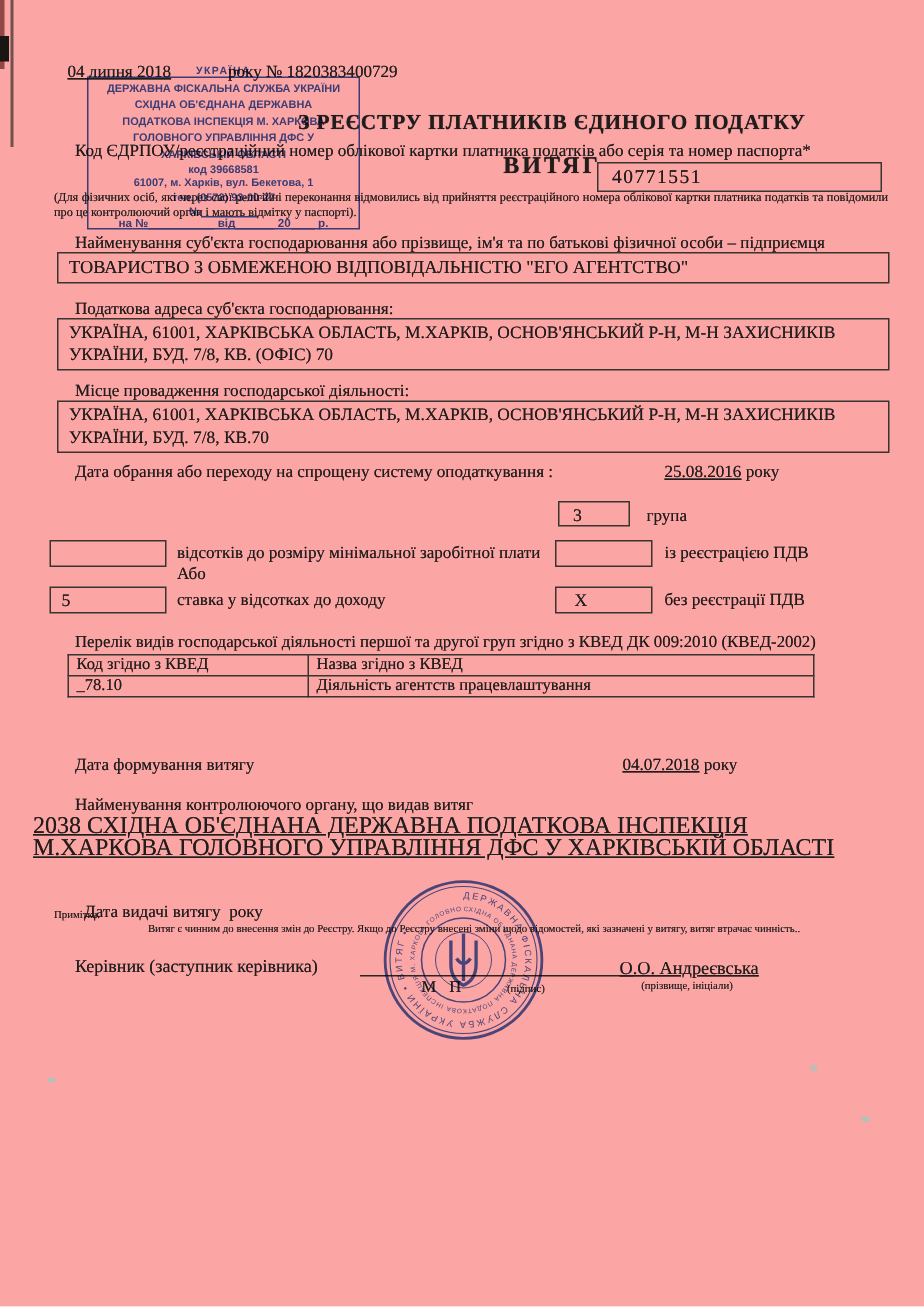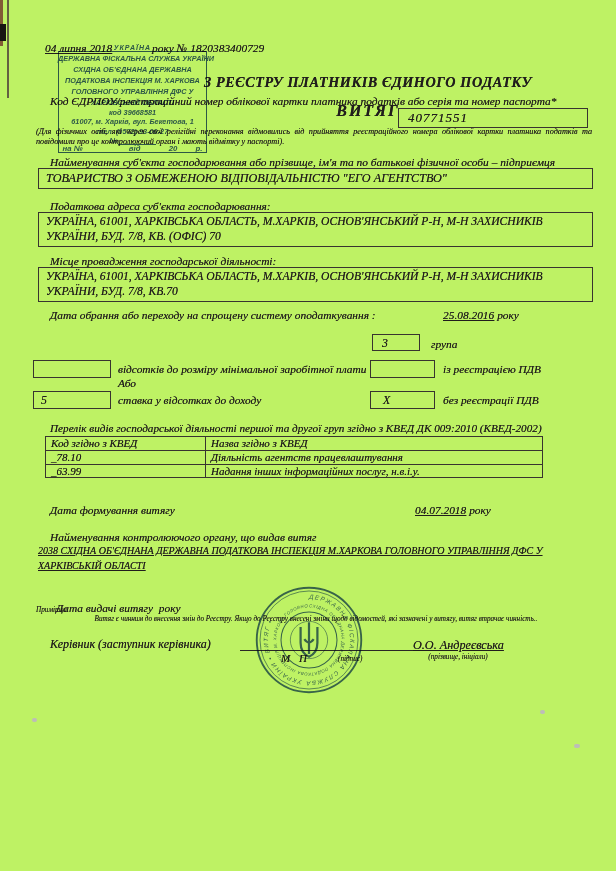--- a/index.html
+++ b/index.html
@@ -1,17 +1,17 @@
 <!DOCTYPE html>
 <html><head>
 <meta charset="utf-8">
 <style>
   html,body{margin:0;padding:0;background:#ffffff;}
-  .page{position:relative;width:616px;height:871px;background:#bef264;overflow:hidden;
-        font-family:"Liberation Serif",serif;color:#201d1c;font-style:italic;}
+  .page{position:relative;width:616px;height:871px;background:#fca5a5;overflow:hidden;
+        font-family:"Liberation Serif",serif;color:#201d1c;}
   .abs{position:absolute;}
   .l{font-size:11.4px;white-space:nowrap;text-shadow:0 0 .4px rgba(32,29,28,.8);}
   .cap{font-size:11.8px;text-shadow:0 0 .4px rgba(32,29,28,.8);}
   .box{border:1.4px solid #38342f;box-sizing:border-box;background:rgba(255,255,255,.0);}
   .u{text-decoration:underline;}
   .small{font-size:8.2px;line-height:10px;text-shadow:0 0 .3px rgba(32,29,28,.7);}
   .tiny{font-size:7.2px;text-shadow:0 0 .3px rgba(32,29,28,.6);}
   .title1{font-size:16px;font-weight:bold;letter-spacing:2px;text-shadow:0 0 .5px rgba(32,29,28,.9);}
   .title2{font-size:14.2px;font-weight:bold;letter-spacing:.6px;text-shadow:0 0 .5px rgba(32,29,28,.9);}
   .stampc{color:#2b4fad;mix-blend-mode:multiply;opacity:.92;font-family:"Liberation Sans",sans-serif;
@@ -98,51 +98,47 @@
       </colgroup>
     <tbody>
       <tr>
         <td>Код  згідно з КВЕД</td>
         <td>Назва згідно з КВЕД</td>
       </tr>
       <tr>
         <td>_78.10</td>
         <td>Діяльність агентств працевлаштування</td>
       </tr>
-      <tr>
-        <td>_63.99</td>
-        <td>Надання інших інформаційних послуг, н.в.і.у.</td>
-      </tr>
     </tbody>
   </table>
 
   <div class="abs l" style="left:50px;top:504px;">Дата формування витягу</div>
   <div class="abs l" style="left:415px;top:504px;">
     <span class="u">04.07.2018</span>
     <span>року</span>
   </div>
 
   <div class="abs l" style="left:50px;top:531px;">Найменування контролюючого органу, що видав витяг</div>
-  <div class="abs cap u" style="left:38px;top:544px;width:548px;font-size:10px;line-height:14.5px;white-space:normal;">2038 СХІДНА ОБ'ЄДНАНА ДЕРЖАВНА ПОДАТКОВА ІНСПЕКЦІЯ М.ХАРКОВА ГОЛОВНОГО УПРАВЛІННЯ ДФС У ХАРКІВСЬКІЙ ОБЛАСТІ</div>
+  <div class="abs cap u" style="left:22px;top:544px;width:548px;font-size:16px;line-height:14.5px;white-space:normal;">2038 СХІДНА ОБ'ЄДНАНА ДЕРЖАВНА ПОДАТКОВА ІНСПЕКЦІЯ М.ХАРКОВА ГОЛОВНОГО УПРАВЛІННЯ ДФС У ХАРКІВСЬКІЙ ОБЛАСТІ</div>
 
   <div class="abs l" style="left:56px;top:586px;white-space:pre;margin-top:16px;">Дата видачі витягу  року</div>
 
   <div class="abs tiny" style="left:36px;top:606px;">Примітка.</div>
   <div class="abs tiny" style="left:36px;top:615px;width:560px;white-space:nowrap;text-align:center;">Витяг є чинним до внесення змін до Реєстру. Якщо до Реєстру внесені зміни щодо відомостей, які зазначені у витягу, витяг втрачає чинність..</div>
 
   <div class="abs l" style="left:50px;top:637px;font-size:12px;">Керівник (заступник керівника)</div>
   <div class="abs sigline" style="left:240px;top:650px;width:182px;height:0;"></div>
   <div class="abs l" style="left:281px;top:652px;font-size:11px;letter-spacing:3px;">М П</div>
   <div class="abs tiny" style="left:338px;top:655px;">(підпис)</div>
   <div class="abs" style="left:413px;top:638px;font-size:12.2px;text-shadow:0 0 .4px rgba(32,29,28,.8);">
     <span class="u">О.О. Андреєвська</span>
   </div>
   <div class="abs tiny" style="left:413px;top:653px;width:90px;text-align:center;">(прізвище, ініціали)</div>
 
-  <div class="abs stampc" style="left:58px;top:44px;width:149px;height:110px;">
+  <div class="abs stampc" style="left:58px;top:44px;width:182px;height:110px;">
     <div class="csl" style="top:0;font-size:7px;letter-spacing:1px;">УКРАЇНА</div>
     <div class="abs cstamp" style="left:0;top:7px;width:100%;height:102px;box-sizing:border-box;"></div>
     <div class="csl" style="top:11px;">ДЕРЖАВНА ФІСКАЛЬНА СЛУЖБА УКРАЇНИ</div>
     <div class="csl" style="top:22px;">СХІДНА ОБ'ЄДНАНА ДЕРЖАВНА</div>
     <div class="csl" style="top:33px;">ПОДАТКОВА ІНСПЕКЦІЯ М. ХАРКОВА</div>
     <div class="csl" style="top:44px;">ГОЛОВНОГО УПРАВЛІННЯ ДФС У</div>
     <div class="csl" style="top:55px;">ХАРКІВСЬКІЙ ОБЛАСТІ</div>
     <div class="csl" style="top:65px;">код 39668581</div>
     <div class="csl" style="top:74px;">61007, м. Харків, вул. Бекетова, 1</div>
     <div class="csl" style="top:84px;">тел. (0572) 93-00-27</div>

